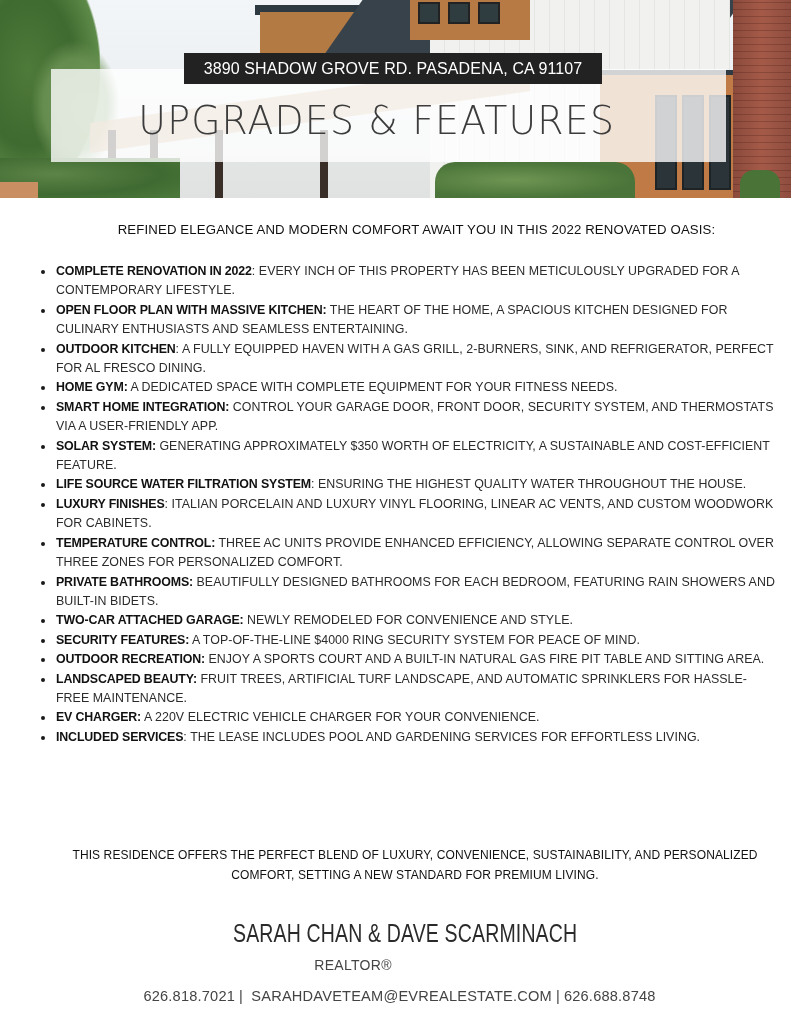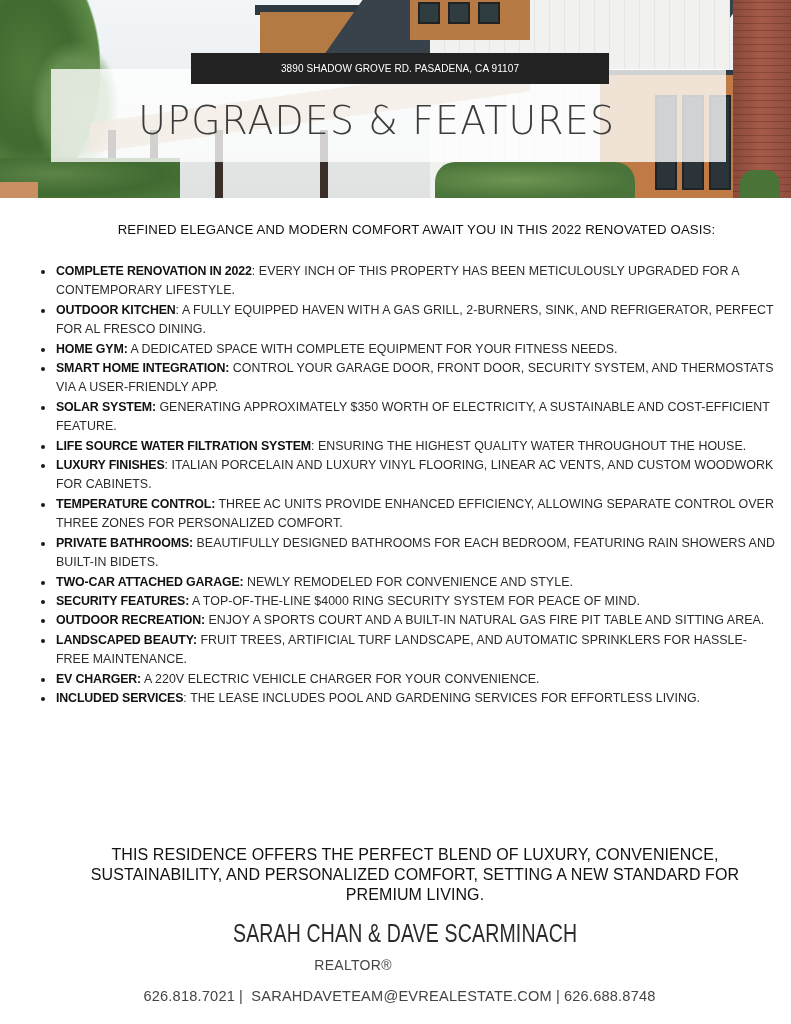--- a/index.html
+++ b/index.html
@@ -32,22 +32,22 @@
     .hero .post { position: absolute; top: 130px; width: 8px; height: 68px; background: #3a2e28; }
     .hero .fence { position: absolute; left: 0; top: 182px; width: 38px; height: 16px; background: #c98f62; }
 
     .title-band {
       position: absolute; left: 51px; top: 69px; width: 675px; height: 93px;
       background: rgba(255,255,255,0.78);
     }
     .address-bar {
       position: absolute; left: 184px; top: 53px; width: 418px; height: 31px;
       background: #222222; color: #ffffff;
-      font-family: "Liberation Sans", sans-serif; font-size: 10px; letter-spacing: 0.1px;
-      display: flex; align-items: center; justify-content: center; white-space: nowrap; margin-left: 7px;
+      font-family: "Liberation Sans", sans-serif; font-size: 16px; letter-spacing: 0.1px;
+      display: flex; align-items: center; justify-content: center; white-space: nowrap;
     }
     .page-title {
       position: absolute; left: 51px; top: 100px; width: 720px; text-align: left; padding-left: 90px;
       font-family: "DejaVu Sans", sans-serif; font-weight: 300; font-size: 39px; color: #3c3c3c;
       letter-spacing: 1.2px; white-space: nowrap; line-height: 1.1;
       transform: scaleX(0.97); transform-origin: left center;
     }
 
     .intro {
       position: absolute; left: 0; top: 222px; width: 791px; text-align: center;
@@ -61,21 +61,21 @@
       position: relative; padding-left: 16px;
       font-size: 12.4px; line-height: 19.4px; color: #2b2b2b; letter-spacing: 0.05px;
     }
     .features li::before {
       content: ""; position: absolute; left: 1px; top: 8px; width: 4px; height: 4px; border-radius: 50%; background: #1a1a1a;
     }
     .features .label { color: #111; font-weight: bold; letter-spacing: -0.15px; }
 
     .closing {
       position: absolute; left: 60px; top: 845px; width: 710px; text-align: center;
-      font-size: 16px; line-height: 20px; color: #111; letter-spacing: 0.1px;
+      font-size: 12px; line-height: 20px; color: #111; letter-spacing: 0.1px;
     }
 
     .agents {
       position: absolute; left: 0; top: 919px; width: 791px; text-align: center; padding-left: 16px;
       font-family: "Liberation Sans", sans-serif; font-size: 25px; color: #2a2a2a;
       transform: scaleX(0.78); transform-origin: 411px 0; letter-spacing: 0.2px;
     }
     .realtor {
       position: absolute; left: 0; top: 957px; width: 690px; text-align: center; padding-left: 16px;
       font-size: 14px; color: #444; letter-spacing: 0.3px;
@@ -121,20 +121,21 @@
 </div>
 
 <div class="title-band"></div>
 <div class="address-bar">3890 SHADOW GROVE RD. PASADENA, CA 91107</div>
 <div class="page-title">UPGRADES &amp; FEATURES</div>
 
 <div class="intro">REFINED ELEGANCE AND MODERN COMFORT AWAIT YOU IN THIS 2022 RENOVATED OASIS:</div>
 
 <ul class="features" id="features-list">
     <li><span class="label">COMPLETE RENOVATION IN 2022</span><span>:</span><span> EVERY INCH OF THIS PROPERTY HAS BEEN METICULOUSLY UPGRADED FOR A CONTEMPORARY LIFESTYLE.</span></li>
+    <li><span class="label">OPEN FLOOR PLAN WITH MASSIVE KITCHEN:</span><span></span><span> THE HEART OF THE HOME, A SPACIOUS KITCHEN DESIGNED FOR CULINARY ENTHUSIASTS AND SEAMLESS ENTERTAINING.</span></li>
     <li><span class="label">OUTDOOR KITCHEN</span><span>:</span><span> A FULLY EQUIPPED HAVEN WITH A GAS GRILL, 2-BURNERS, SINK, AND REFRIGERATOR, PERFECT FOR AL FRESCO DINING.</span></li>
     <li><span class="label">HOME GYM:</span><span></span><span> A DEDICATED SPACE WITH COMPLETE EQUIPMENT FOR YOUR FITNESS NEEDS.</span></li>
     <li><span class="label">SMART HOME INTEGRATION:</span><span></span><span> CONTROL YOUR GARAGE DOOR, FRONT DOOR, SECURITY SYSTEM, AND THERMOSTATS VIA A USER-FRIENDLY APP.</span></li>
     <li><span class="label">SOLAR SYSTEM:</span><span></span><span> GENERATING APPROXIMATELY $350 WORTH OF ELECTRICITY, A SUSTAINABLE AND COST-EFFICIENT FEATURE.</span></li>
     <li><span class="label">LIFE SOURCE WATER FILTRATION SYSTEM</span><span>:</span><span> ENSURING THE HIGHEST QUALITY WATER THROUGHOUT THE HOUSE.</span></li>
     <li><span class="label">LUXURY FINISHES</span><span>:</span><span> ITALIAN PORCELAIN AND LUXURY VINYL FLOORING, LINEAR AC VENTS, AND CUSTOM WOODWORK FOR CABINETS.</span></li>
     <li><span class="label">TEMPERATURE CONTROL:</span><span></span><span> THREE AC UNITS PROVIDE ENHANCED EFFICIENCY, ALLOWING SEPARATE CONTROL OVER THREE ZONES FOR PERSONALIZED COMFORT.</span></li>
     <li><span class="label">PRIVATE BATHROOMS:</span><span></span><span> BEAUTIFULLY DESIGNED BATHROOMS FOR EACH BEDROOM, FEATURING RAIN SHOWERS AND BUILT-IN BIDETS.</span></li>
     <li><span class="label">TWO-CAR ATTACHED GARAGE:</span><span></span><span> NEWLY REMODELED FOR CONVENIENCE AND STYLE.</span></li>
     <li><span class="label">SECURITY FEATURES:</span><span></span><span> A TOP-OF-THE-LINE $4000 RING SECURITY SYSTEM FOR PEACE OF MIND.</span></li>

